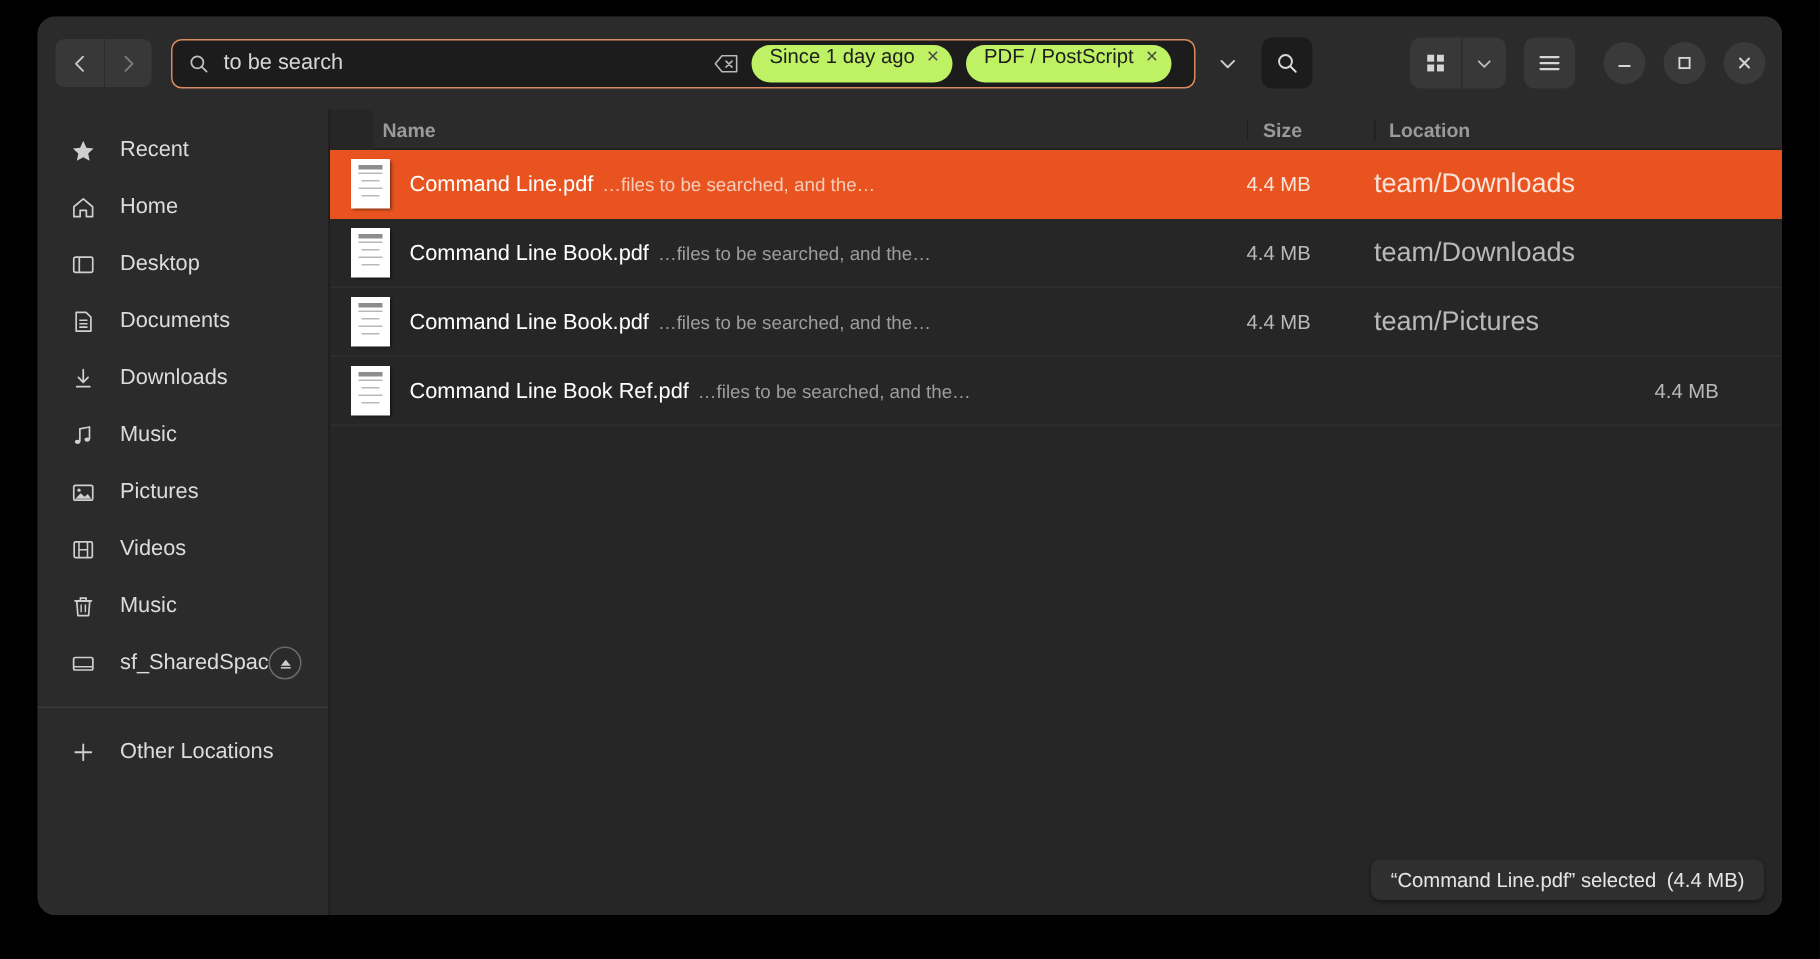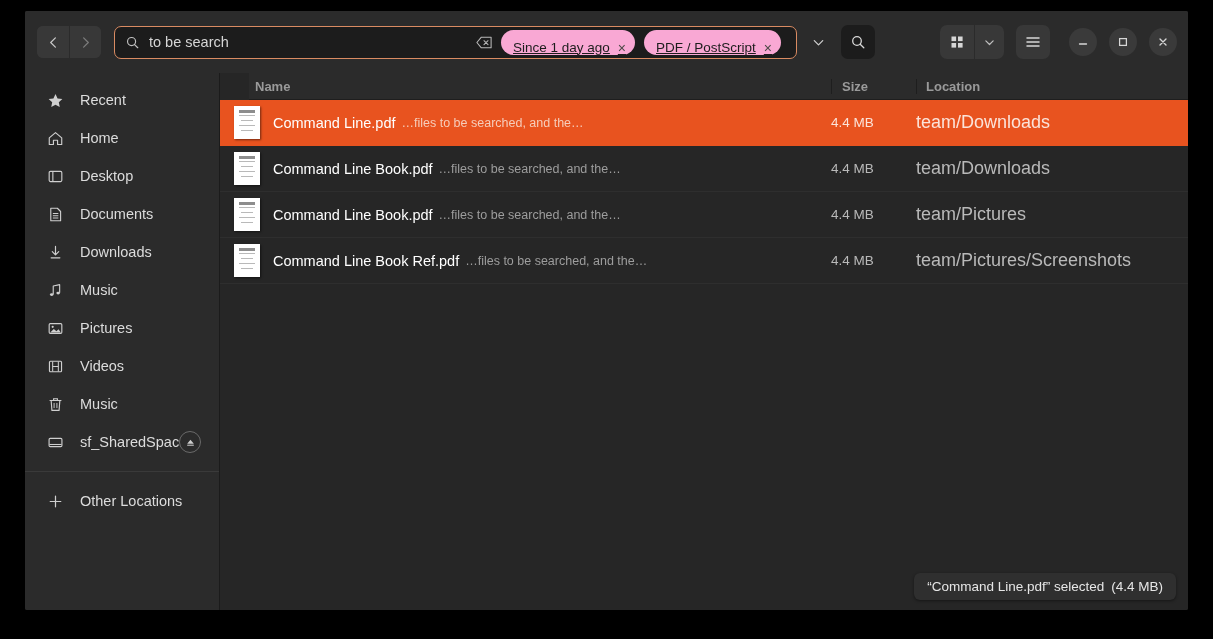--- a/index.html
+++ b/index.html
@@ -10,21 +10,21 @@
     overflow: hidden;
   }
   #root { position: relative; width: 1213px; height: 639px; background: #000; }
 
   
   .window {
     position: absolute;
     left: 25px; top: 11px;
     width: 1163px; height: 599px;
     background: #2b2b2b;
-    border-radius: 2px;
+    border-radius: 12px;
     overflow: hidden;
     display: flex;
     flex-direction: column;
   }
 
   
   .headerbar {
     height: 62px;
     background: #2b2b2b;
     display: flex;
@@ -71,31 +71,30 @@
     color: #d6d6d6;
     font-size: 14.5px;
     white-space: nowrap;
     overflow: hidden;
   }
   .clear-icon { flex: 0 0 auto; margin-right: 9px; display: flex; align-items: center; cursor: pointer; }
 
   .tag {
     flex: 0 0 auto;
     height: 25px;
-    background: #f9a8d4;
+    background: #bef264;
     border-radius: 13px;
     display: flex;
-    align-items: flex-end;
+    align-items: flex-start;
     padding: 0 9px 0 12px;
     margin-right: 9px;
     color: #1d1d1d;
     font-size: 13.5px;
     white-space: nowrap;
     cursor: pointer;
-    text-decoration: underline;
   }
   .tag .tag-x {
     margin-left: 8px;
     font-size: 14px;
     color: #4a4a46;
     line-height: 1;
   }
 
   .hb-right { margin-left: auto; display: flex; align-items: center; gap: 0; }
 
@@ -541,21 +540,20 @@
                 <i class="blk" style="left:5px;top:4px;width:16px"></i>
                 <i style="left:5px;top:9px;width:16px"></i>
                 <i style="left:7px;top:14px;width:12px"></i>
                 <i style="left:5px;top:19px;width:16px"></i>
                 <i style="left:7px;top:24px;width:12px"></i>
               </span>
               <span class="fname">Command Line Book Ref.pdf</span>
               <span class="fsnip">…files to be searched, and the…</span>
             </div>
             <div class="r-size">4.4 MB</div>
-            <div class="r-loc">team/Pictures/Screenshots</div>
           </div>
 
         </div>
 
         <div class="statusbar">
           <span>“Command Line.pdf” selected</span>
           <span class="sz">(4.4 MB)</span>
         </div>
 
       </div>

